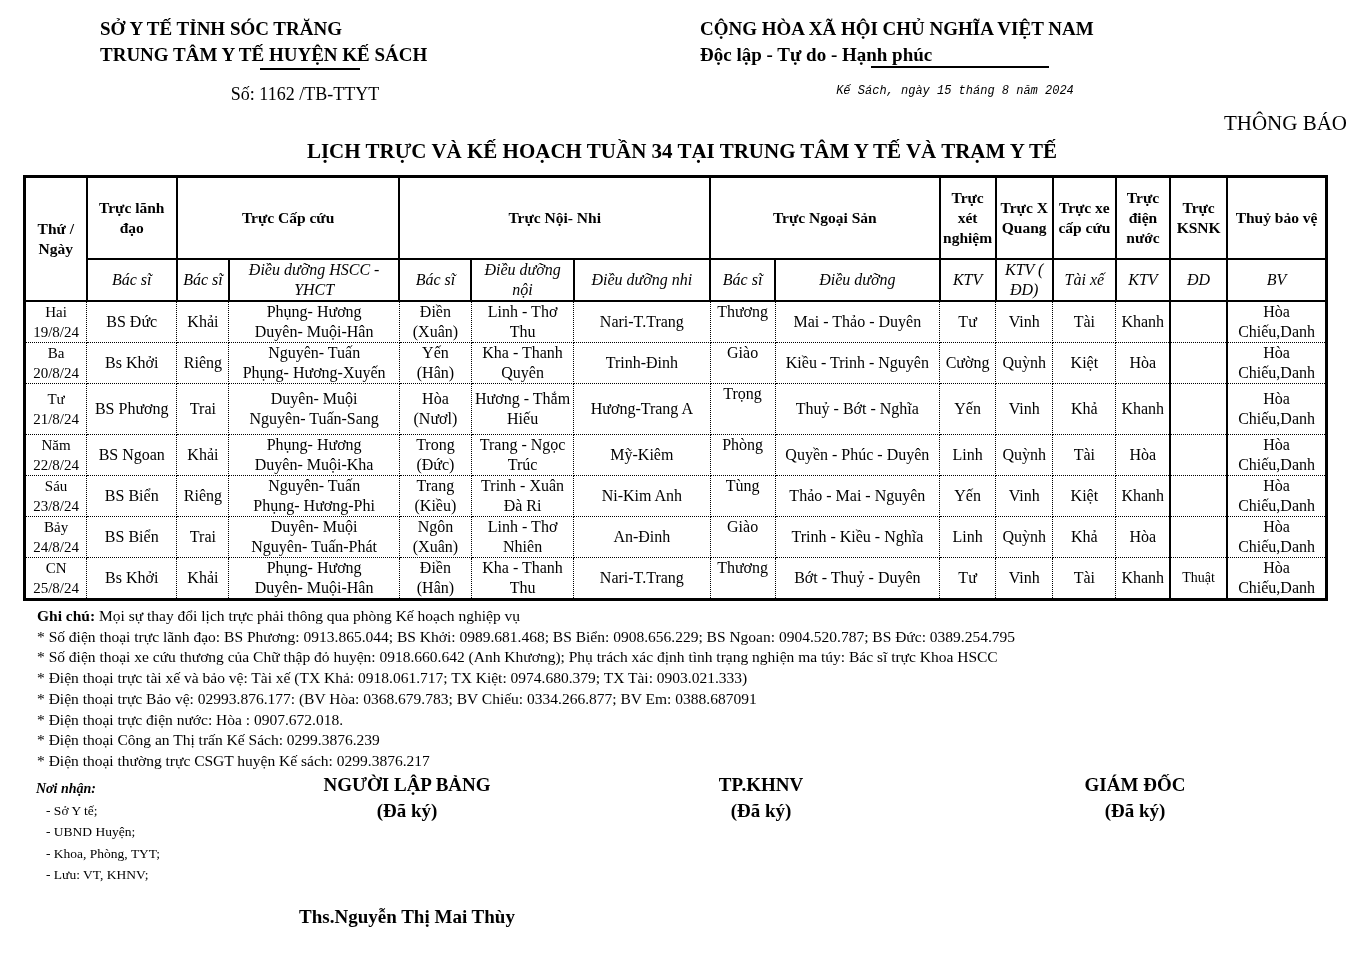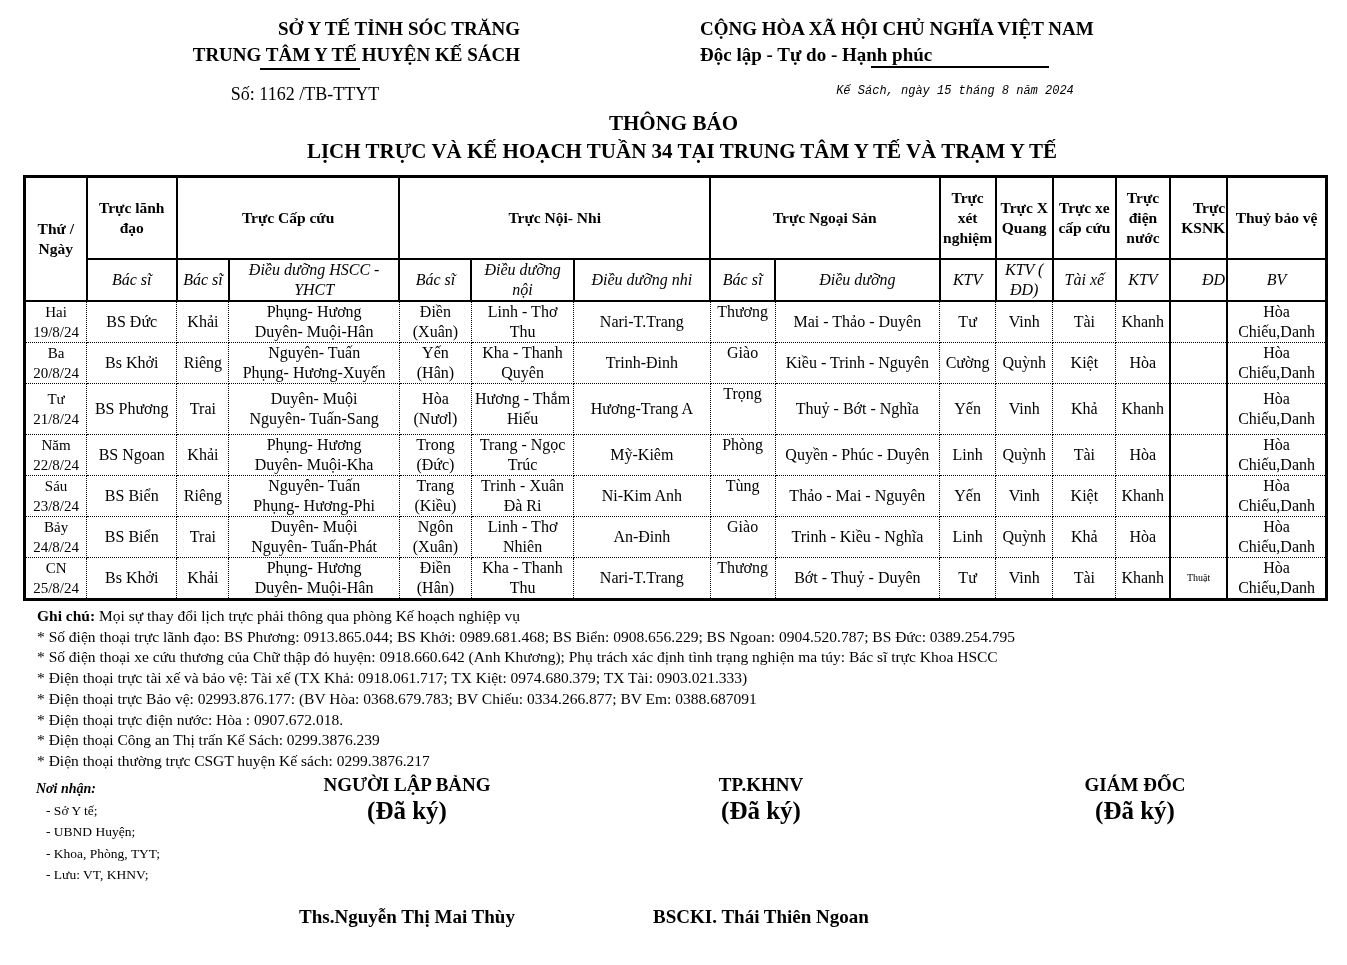--- a/index.html
+++ b/index.html
@@ -1,60 +1,60 @@
 <!DOCTYPE html>
 <html><head>
 <meta charset="utf-8">
 <style>
   html, body { margin: 0; padding: 0; background: #ffffff; }
   body {
     width: 1347px; height: 965px; position: relative; overflow: hidden;
     font-family: "Liberation Serif", "DejaVu Serif", serif; color: #000;
   }
   .abs { position: absolute; }
-  .hdr-left { left: 100px; top: 16px; width: 420px; text-align: right; font-family: Liberation Serif, serif; }
+  .hdr-left { left: 100px; top: 16px; width: 420px; text-align: left; font-family: Liberation Serif, serif; }
   .hdr-right { left: 700px; top: 16px; width: 520px; text-align: left; }
   .hdr-line { font-weight: bold; font-size: 19px; line-height: 26px; white-space: nowrap; }
   .underline-bar { height: 2px; background: #000; margin: 0 auto; }
   .docno { left: 120px; top: 84px; width: 370px; text-align: center; font-size: 18px; }
   .place-date { left: 740px; top: 84px; width: 430px; text-align: center; font-size: 12px; font-style: italic; font-family: Liberation Mono, monospace; }
-  .title1 { left: 0; width: 1347px; top: 111px; text-align: center; font-weight: bold; font-size: 21px; }
+  .title1 { left: 0; width: 1347px; top: 111px; text-align: right; font-weight: normal; font-size: 21px; }
   .title2 { left: 0; width: 1364px; top: 139px; text-align: center; font-weight: bold; font-size: 21px; }
 
   table.sched {
     position: absolute; left: 23px; top: 175px; width: 1305px;
     border-collapse: collapse; table-layout: fixed;
     border: 3px solid #000; font-size: 16px;
   }
   table.sched td, table.sched th {
     text-align: center; vertical-align: middle; padding: 0 1px;
     line-height: 20px; overflow: hidden;
   }
   thead th { border: 2px solid #000; font-weight: bold; font-size: 15.5px; line-height: 20px; }
   thead tr.top th { height: 80px; }
   thead tr.sub th { height: 40px; font-weight: normal; font-style: italic; font-size: 16px; }
   tbody td { border: 1px dotted #000; height: 40px; }
   tbody tr.tall td { height: 50px; }
   tbody td.top-align { vertical-align: top; }
-  tbody td.ksnk { border-left: 2px solid #000; border-right: 2px solid #000; font-size: 10px; text-align: center; }
-  thead th.ksnk { border-left: 2px solid #c2410c; border-right: 2px solid #000; text-align: right; }
+  tbody td.ksnk { border-left: 2px solid #000; border-right: 2px solid #000; font-size: 14px; text-align: center; }
+  thead th.ksnk { border-left: 2px solid #c2410c; border-right: 2px solid #000; }
   .small { font-size: 14px; }
   .day { font-size: 15px; line-height: 20px; }
 
   .notes { left: 30px; top: 606px; width: 1300px; font-size: 15.5px; line-height: 20.7px; margin-left: 7px; }
   .notes .note-line { white-space: nowrap; }
   .notes b { font-weight: bold; }
 
   .recipients { left: 36px; top: 778px; font-size: 13.5px; line-height: 21.5px; }
   .recipients .rec-title { font-weight: bold; font-style: italic; font-size: 14px; }
   .recipients .rec-item { padding-left: 10px; }
 
   .sign { text-align: center; font-weight: bold; }
   .sign .role { font-size: 19px; line-height: 26px; }
-  .sign .signed { font-size: 25px; line-height: 26px; }
+  .sign .signed { font-size: 19px; line-height: 26px; }
   .sign .name { font-size: 19px; position: absolute; left: 0; right: 0; top: 134px; white-space: nowrap; }
   .sign1 { left: 257px; top: 772px; width: 300px; height: 170px; }
   .sign2 { left: 611px; top: 772px; width: 300px; height: 170px; }
   .sign3 { left: 985px; top: 772px; width: 300px; height: 170px; }
 </style>
 </head>
 <body>
 
 <div class="abs hdr-left">
   <div class="hdr-line">SỞ Y TẾ TỈNH SÓC TRĂNG</div>
@@ -376,18 +376,17 @@
 </div>
 
 <div class="abs sign sign1">
   <div class="role">NGƯỜI LẬP BẢNG</div>
   <div class="signed">(Đã ký)</div>
   <div class="name">Ths.Nguyễn Thị Mai Thùy</div>
 </div>
 <div class="abs sign sign2">
   <div class="role">TP.KHNV</div>
   <div class="signed">(Đã ký)</div>
-  <div class="name">BSCKI. Thái Thiên Ngoan</div>
 </div>
 <div class="abs sign sign3">
   <div class="role">GIÁM ĐỐC</div>
   <div class="signed">(Đã ký)</div>
 </div>
 
 </body></html>

